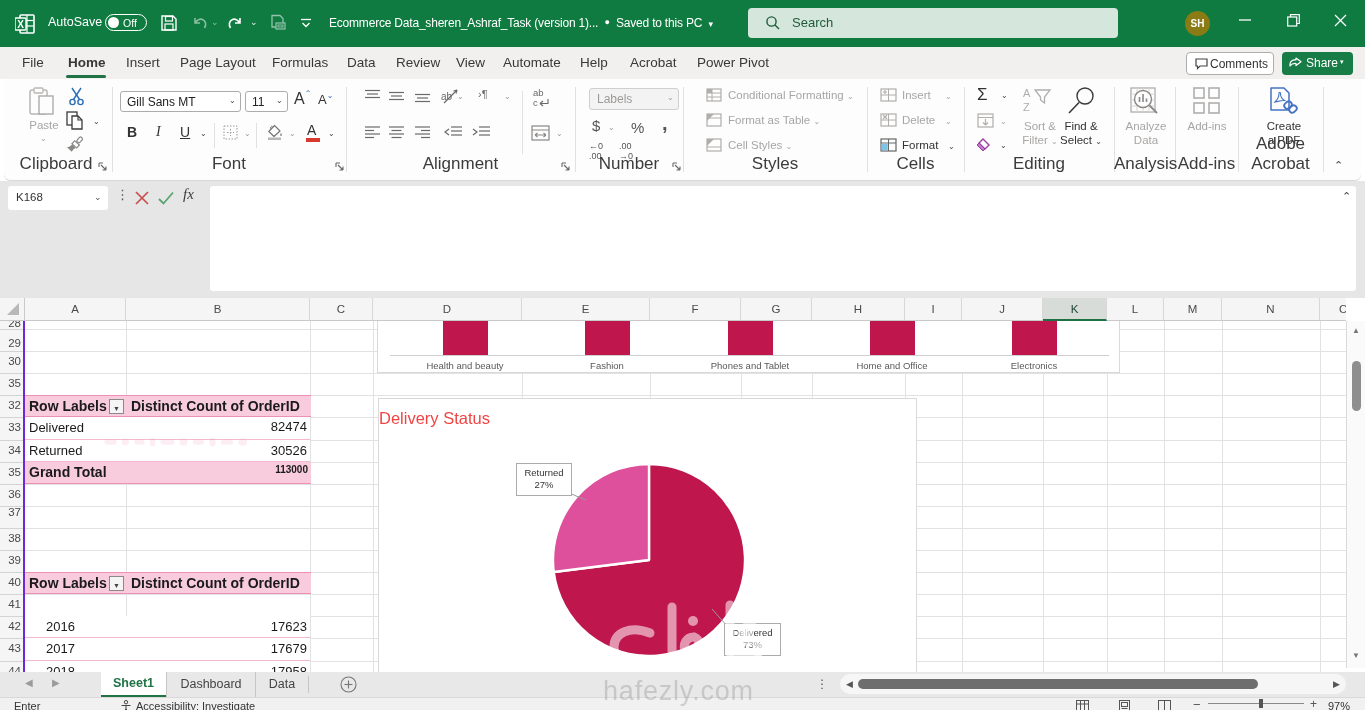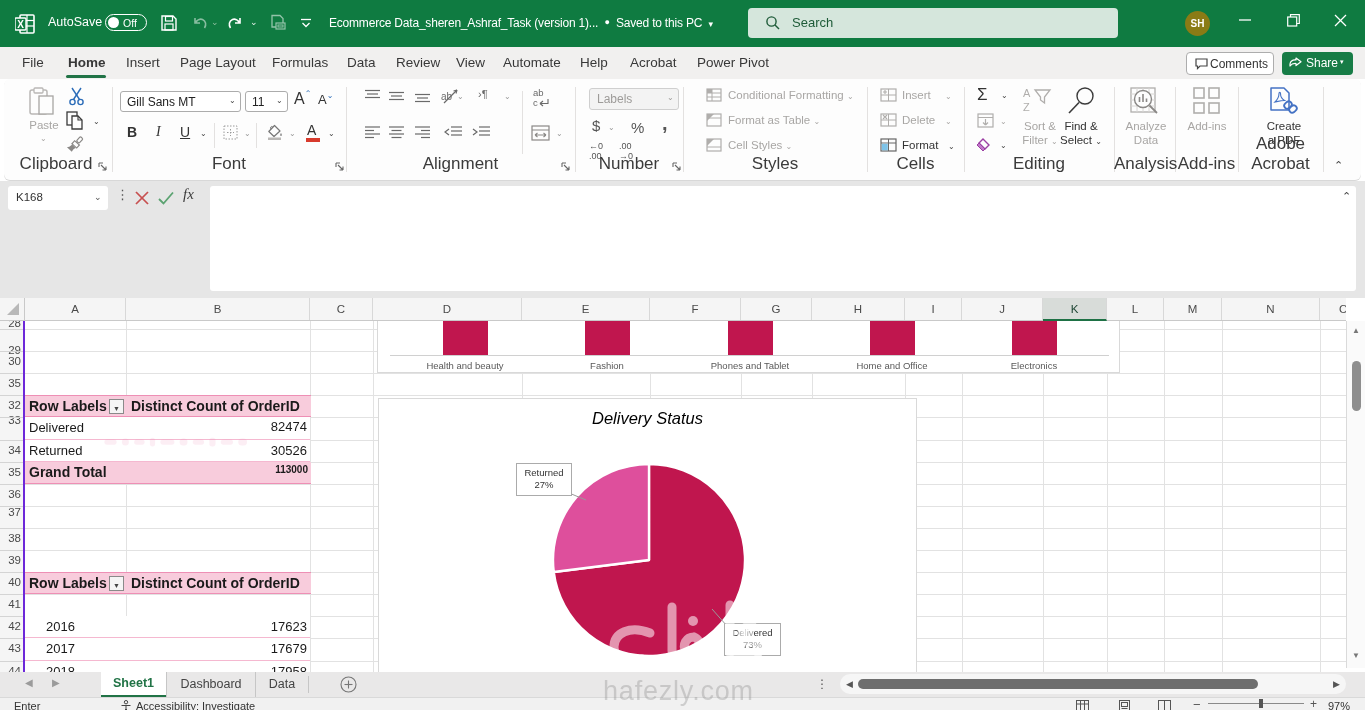--- a/index.html
+++ b/index.html
@@ -478,21 +478,21 @@
     <div class="abs" style="left:634px;top:-1px;width:45px;height:35px;background:#C0164E;"></div>
     <div class="abs" style="left:12px;top:34px;width:719px;height:1px;background:#D0D0D0;"></div>
     <div class="abs" style="left:37px;top:39px;width:100px;text-align:center;font-size:9.5px;color:#595959;">Health and beauty</div>
     <div class="abs" style="left:179px;top:39px;width:100px;text-align:center;font-size:9.5px;color:#595959;">Fashion</div>
     <div class="abs" style="left:322px;top:39px;width:100px;text-align:center;font-size:9.5px;color:#595959;">Phones and Tablet</div>
     <div class="abs" style="left:464px;top:39px;width:100px;text-align:center;font-size:9.5px;color:#595959;">Home and Office</div>
     <div class="abs" style="left:606px;top:39px;width:100px;text-align:center;font-size:9.5px;color:#595959;">Electronics</div>
   </div>
 
   <div class="abs" style="left:378px;top:100px;width:539px;height:274px;background:#fff;border:1px solid #D9D9D9;border-bottom:none;box-sizing:border-box;">
-    <div class="abs" style="left:0px;top:10px;width:537px;text-align:center;font-size:16.5px;color:#000000;font-style:italic;">Delivery Status</div>
+    <div class="abs" style="left:0px;top:10px;width:537px;font-size:16.5px;color:#ef4444;">Delivery Status</div>
     <svg class="abs" style="left:170px;top:63px;" width="200" height="211" viewBox="0 0 200 211">
       <path d="M100 98 L100 2 A96 96 0 1 1 4.76 110.03 Z" fill="#C0164E" stroke="#fff" stroke-width="2.4" stroke-linejoin="round"></path>
       <path d="M100 98 L4.76 110.03 A96 96 0 0 1 100 2 Z" fill="#DE4F9C" stroke="#fff" stroke-width="2.4" stroke-linejoin="round"></path>
     </svg>
     <svg class="abs" style="left:0;top:0;" width="537" height="272">
       <line x1="190" y1="94" x2="207" y2="101" stroke="#9a9a9a" stroke-width="1"></line>
       <line x1="333" y1="210" x2="348" y2="227" stroke="#9a9a9a" stroke-width="1"></line>
     </svg>
     <div class="abs" style="left:137px;top:64px;width:56px;height:33px;background:#fff;border:1px solid #ABABAB;box-sizing:border-box;text-align:center;font-size:9.5px;color:#333;line-height:12px;padding-top:3px;">Returned<br>27%</div>
     <div class="abs" style="left:345px;top:224px;width:57px;height:33px;background:#fff;border:1px solid #ABABAB;box-sizing:border-box;text-align:center;font-size:9.5px;color:#333;line-height:12px;padding-top:3px;">Delivered<br>73%</div>
@@ -556,25 +556,25 @@
     <div class="colhead" style="left:962px;width:81px;">J</div>
     <div class="colhead" style="left:1043px;width:64px;background:#D8DCD9;border-bottom:2px solid #1E7145;height:23px;color:#1E4634;">K</div>
     <div class="colhead" style="left:1107px;width:57px;">L</div>
     <div class="colhead" style="left:1164px;width:58px;">M</div>
     <div class="colhead" style="left:1222px;width:98px;">N</div>
     <div class="colhead" style="left:1320px;width:26px;border-right:none;overflow:hidden;text-align:left;"><span style="margin-left:19px;">O</span></div>
   </div>
 
   <div class="abs" style="left:0;top:23px;width:25px;height:351px;background:#F5F5F5;border-right:2px solid #6d28d9;box-sizing:border-box;overflow:hidden;">
     <div class="rownum" style="top:-5px;height:15px;line-height:15px;">28</div>
-    <div class="rownum" style="top:23px;">29</div>
+    <div class="rownum" style="top:16px;">29</div>
         <div class="rownum" style="top:34px;">30</div>
     <div class="rownum" style="top:56px;">35</div>
         <div class="rownum" style="top:78px;">32</div>
-    <div class="rownum" style="top:93px;">33</div>
+    <div class="rownum" style="top:100px;">33</div>
         <div class="rownum" style="top:123px;">34</div>
     <div class="rownum" style="top:145px;">35</div>
         <div class="rownum" style="top:167px;">36</div>
     <div class="rownum" style="top:185px;">37</div>
         <div class="rownum" style="top:211px;">38</div>
     <div class="rownum" style="top:233px;">39</div>
         <div class="rownum" style="top:255px;">40</div>
     <div class="rownum" style="top:277px;">41</div>
         <div class="rownum" style="top:299px;">42</div>
     <div class="rownum" style="top:321px;">43</div>

